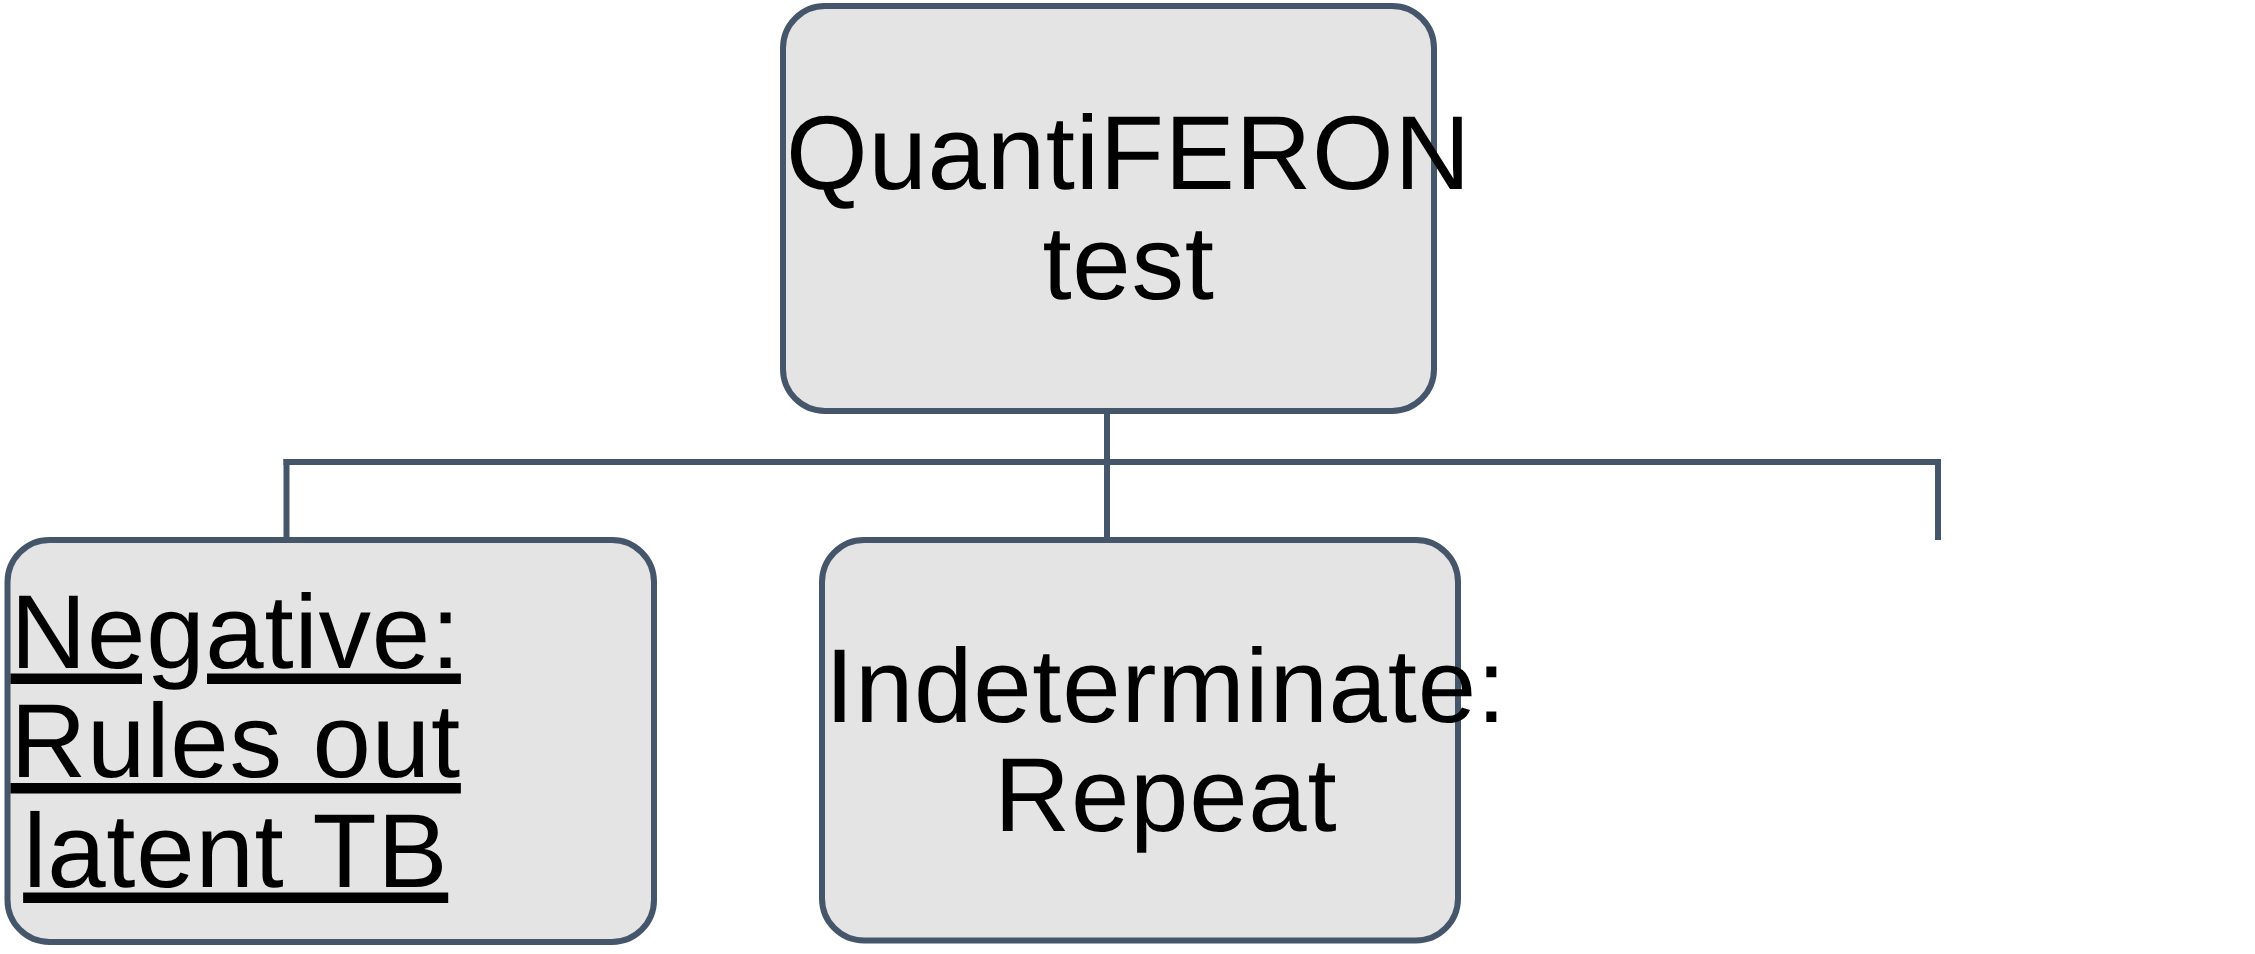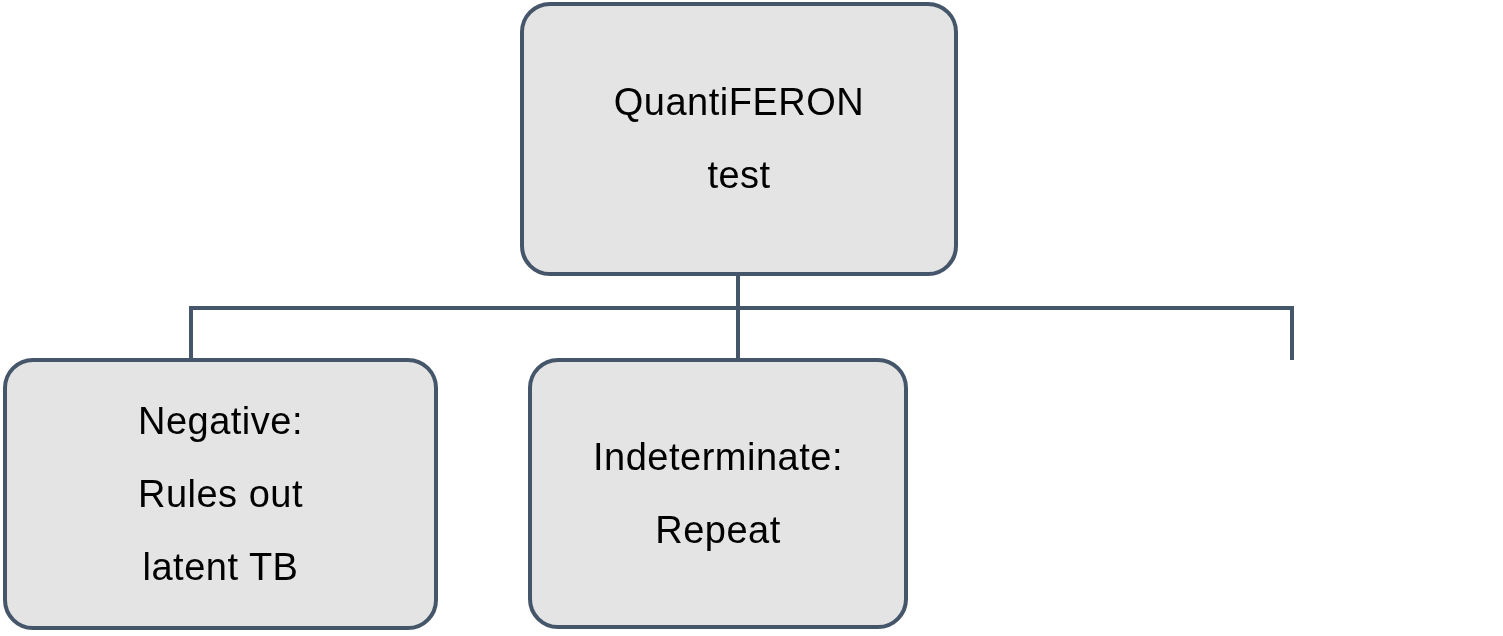--- a/index.html
+++ b/index.html
@@ -19,31 +19,30 @@
     overflow:hidden;
     font-family:"Liberation Sans", sans-serif;
   }
   .node{
     position:absolute;
     background:var(--box-fill);
     border:4px solid var(--box-border);
     border-radius:30px;
     display:flex;
     align-items:center;
-    justify-content:center;
     text-align:center;
     color:var(--text);
-    font-size:38px;
+    font-size:70px;
     line-height:73px;
     white-space:pre-line;
     letter-spacing:0.5px;
   }
   .node-root{ left:520px; top:2px;   width:438px; height:274px; }
-  .node-negative{      left:3px;    top:358px; width:435px; height:272px; }
-  .node-indeterminate{ left:528px;  top:358px; width:380px; height:271px; }
+  .node-negative{      left:3px;    top:358px; width:435px; height:272px;text-decoration:underline; }
+  .node-indeterminate{ left:546px;  top:358px; width:428px; height:271px; }
   .node-positive{      left:1064px; top:358px; width:436px; height:274px; }
   .connector{
     position:absolute;
     background:var(--connector);
   }
   .conn-trunk{        left:736px;  top:274px; width:4px;    height:86px; }
   .conn-rail{         left:189px;  top:306px; width:1105px; height:4px;  }
   .conn-left-branch{  left:189px;  top:306px; width:4px;    height:54px; }
   .conn-right-branch{ left:1290px; top:306px; width:4px;    height:54px; }
 </style>

